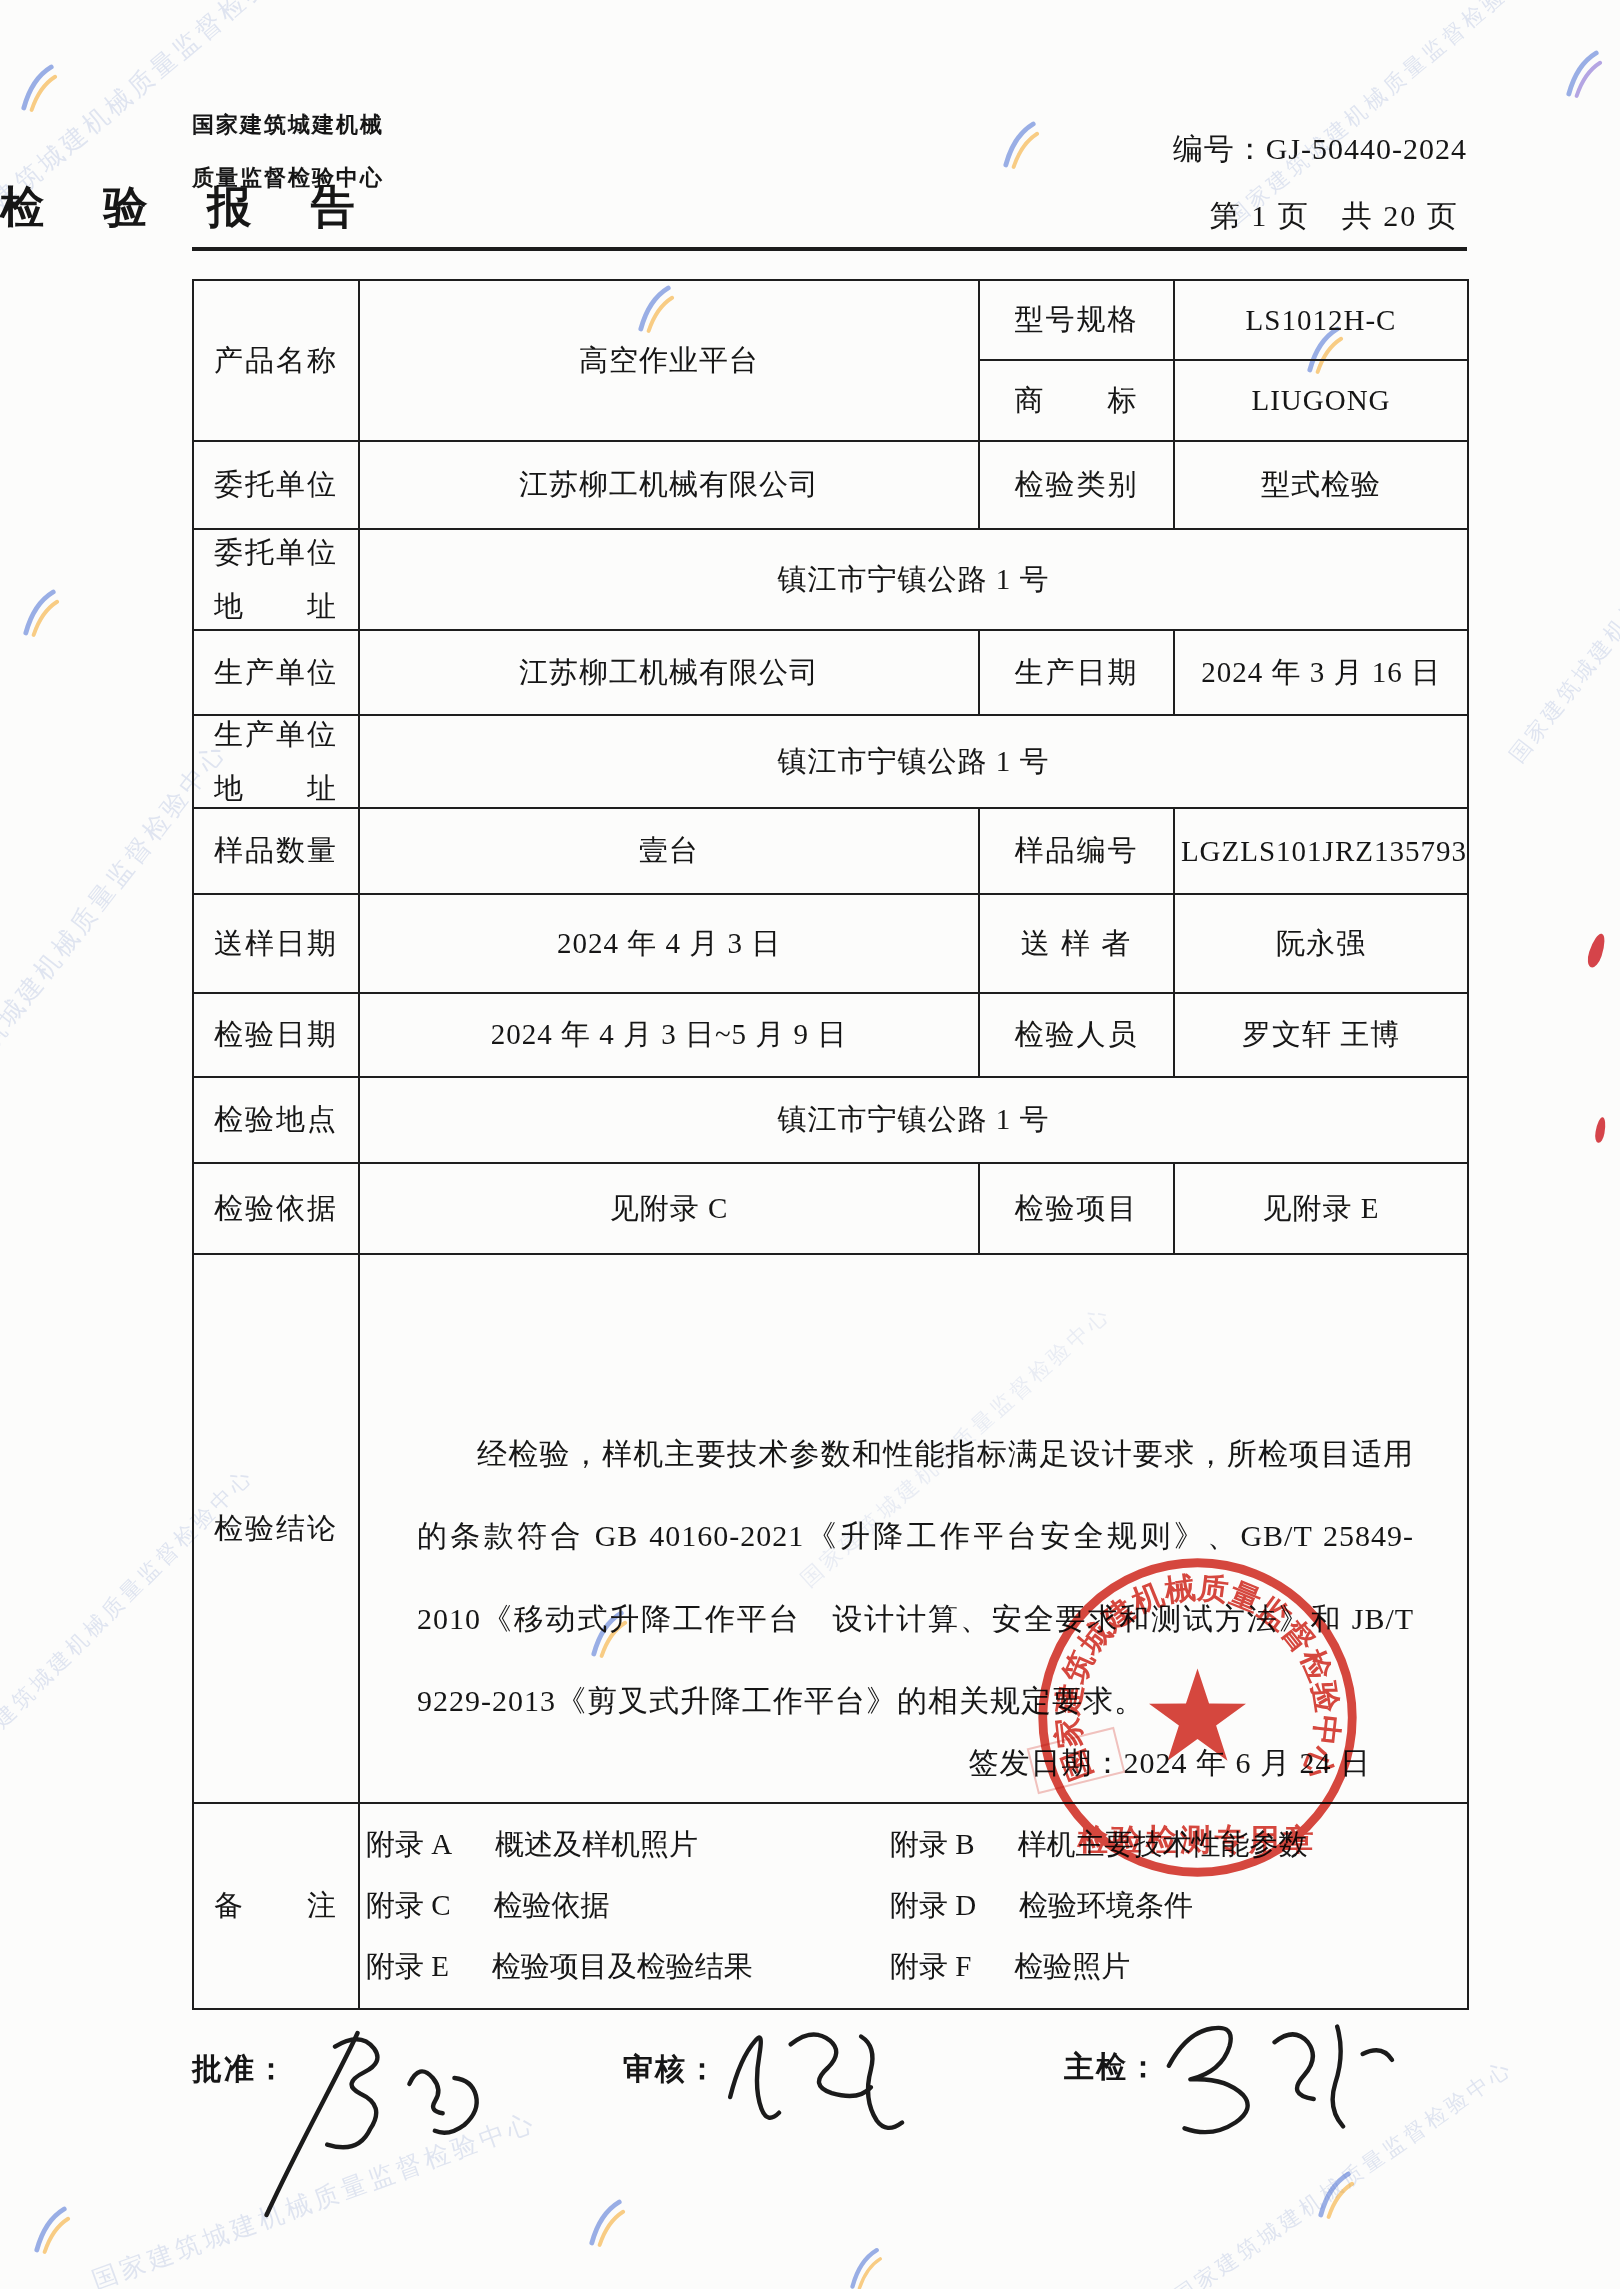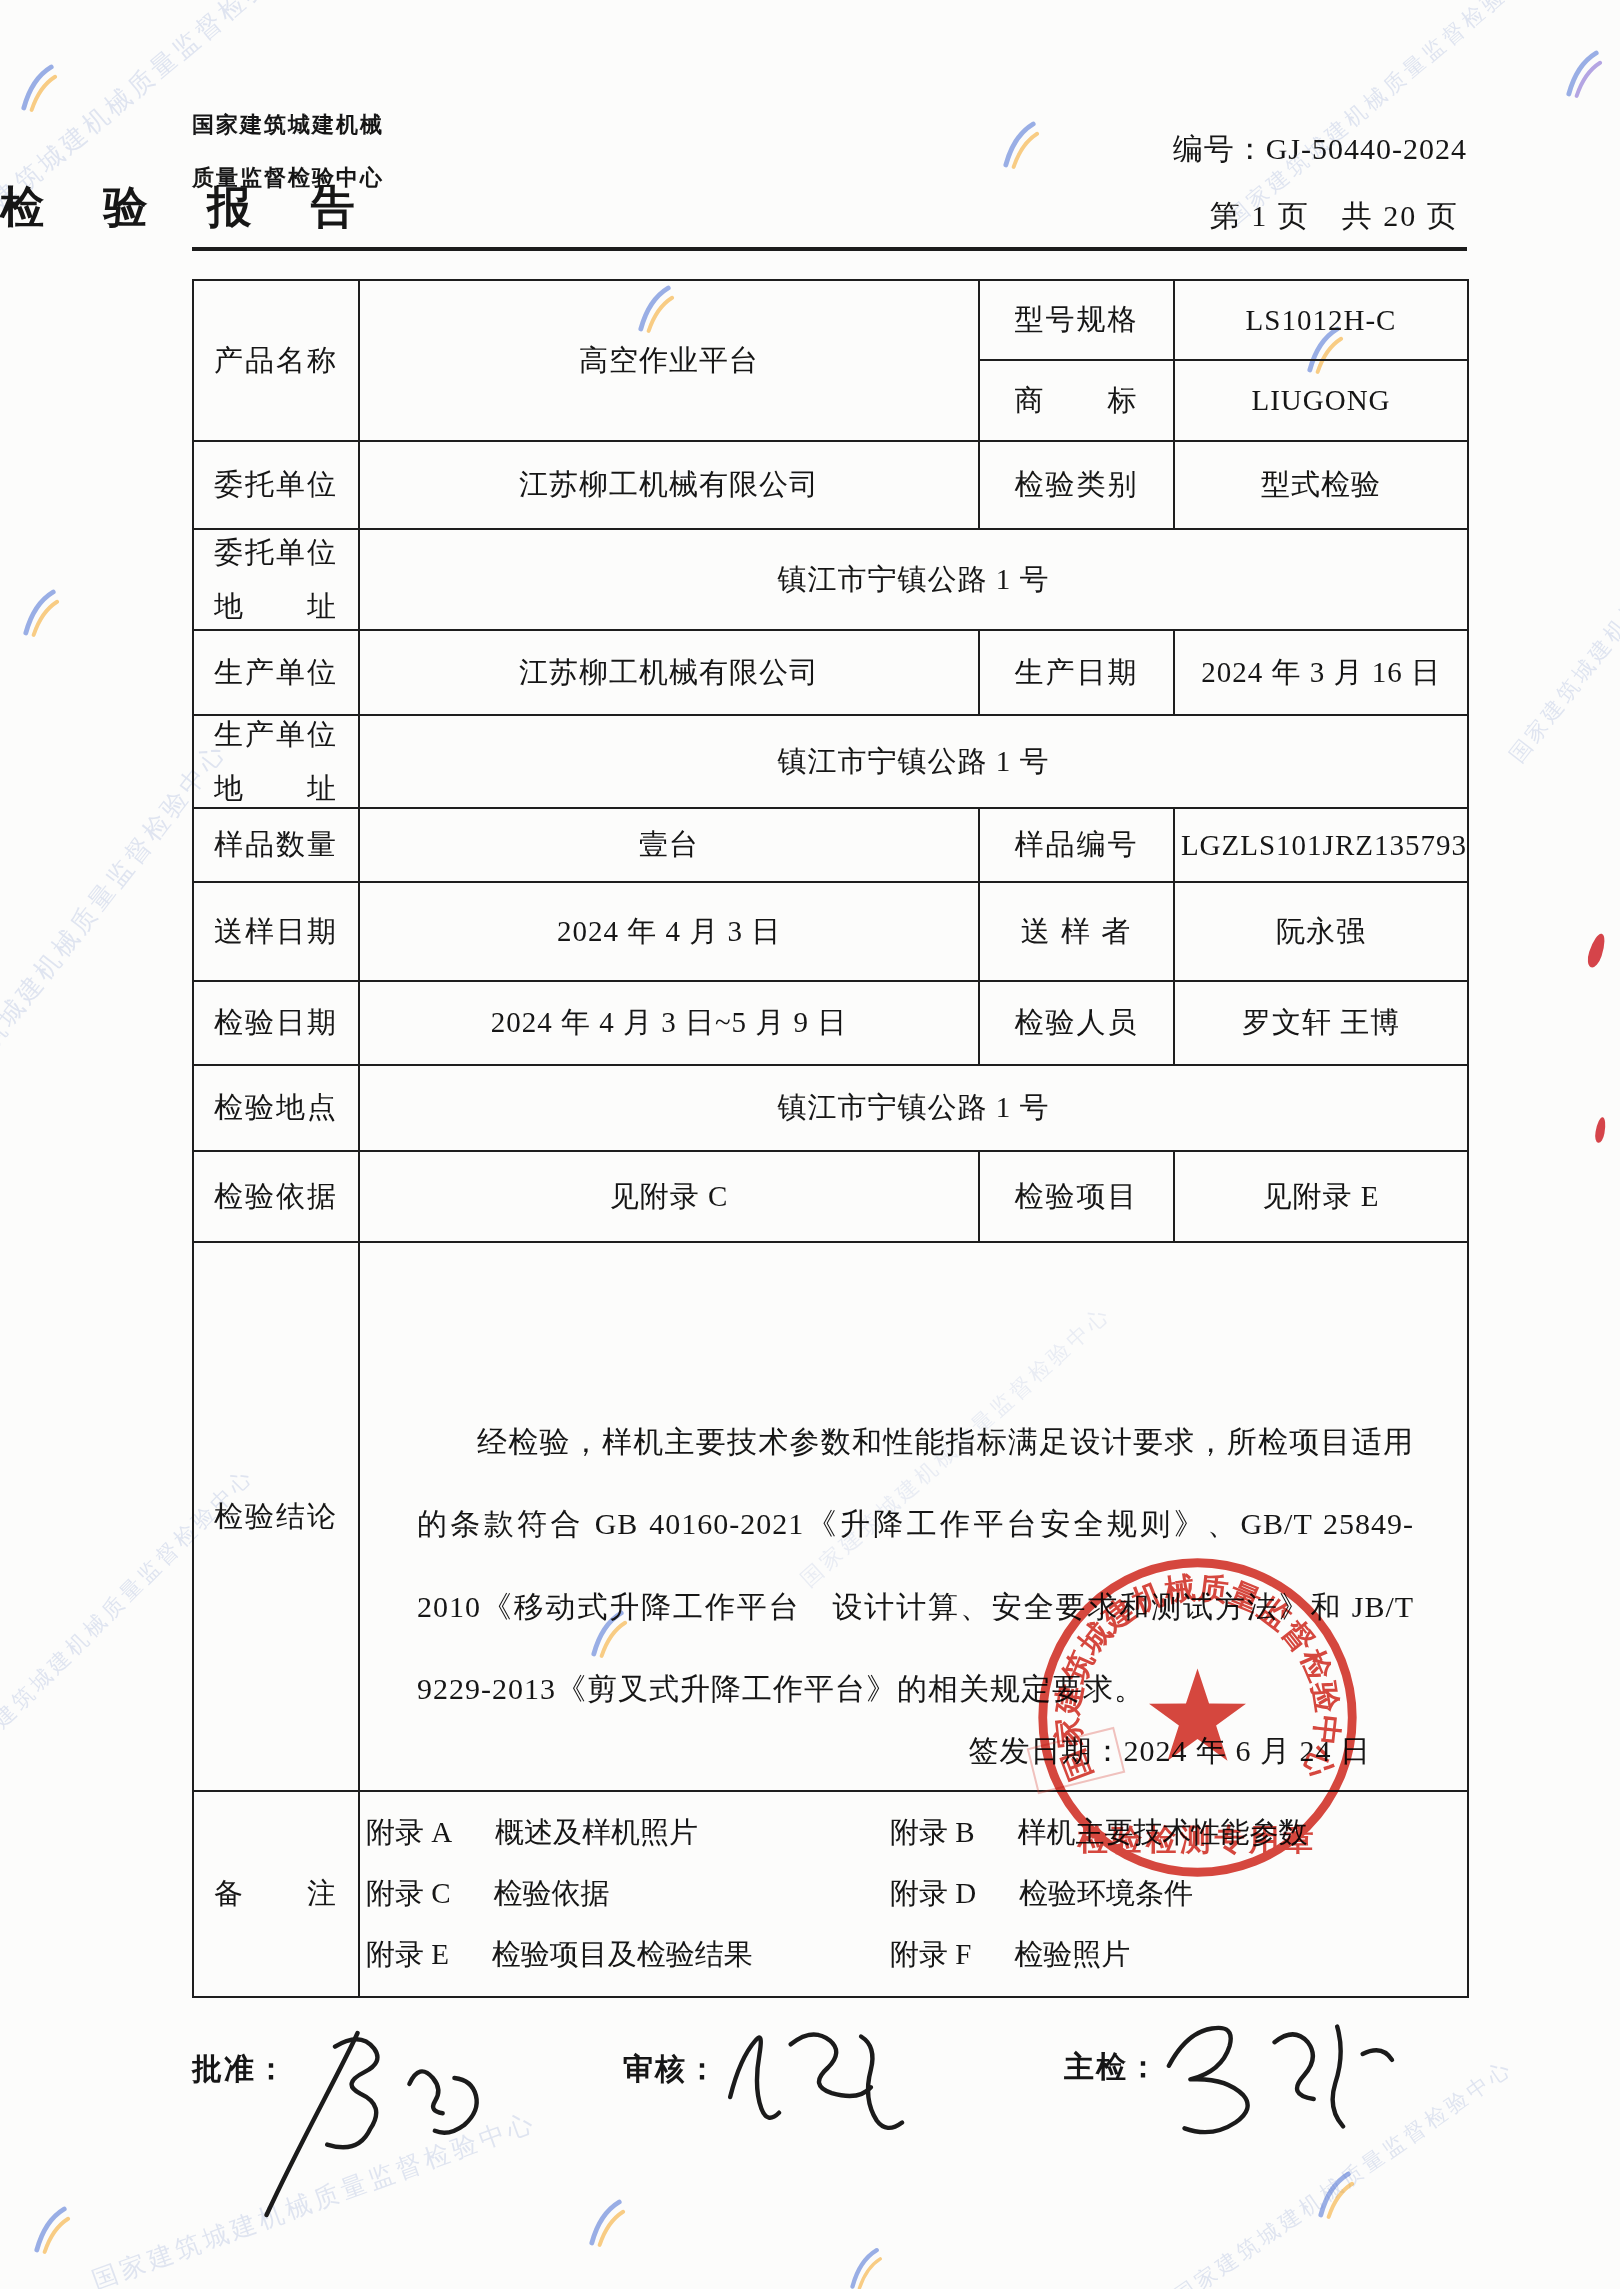--- a/index.html
+++ b/index.html
@@ -194,21 +194,21 @@
       <td class="lbl">生产日期</td>
       <td class="val">2024 年 3 月 16 日</td>
     </tr>
     <tr style="height:93px">
       <td class="lbl two-line">
         <div>生产单位</div>
         <div>地　　址</div>
       </td>
       <td class="val" colspan="3">镇江市宁镇公路 1 号</td>
     </tr>
-    <tr style="height:74px">
+    <tr style="height:86px">
       <td class="lbl">样品数量</td>
       <td class="val">壹台</td>
       <td class="lbl">样品编号</td>
       <td class="val">LGZLS101JRZ135793</td>
     </tr>
     <tr style="height:99px">
       <td class="lbl">送样日期</td>
       <td class="val">2024 年 4 月 3 日</td>
       <td class="lbl">送 样 者</td>
       <td class="val">阮永强</td>

